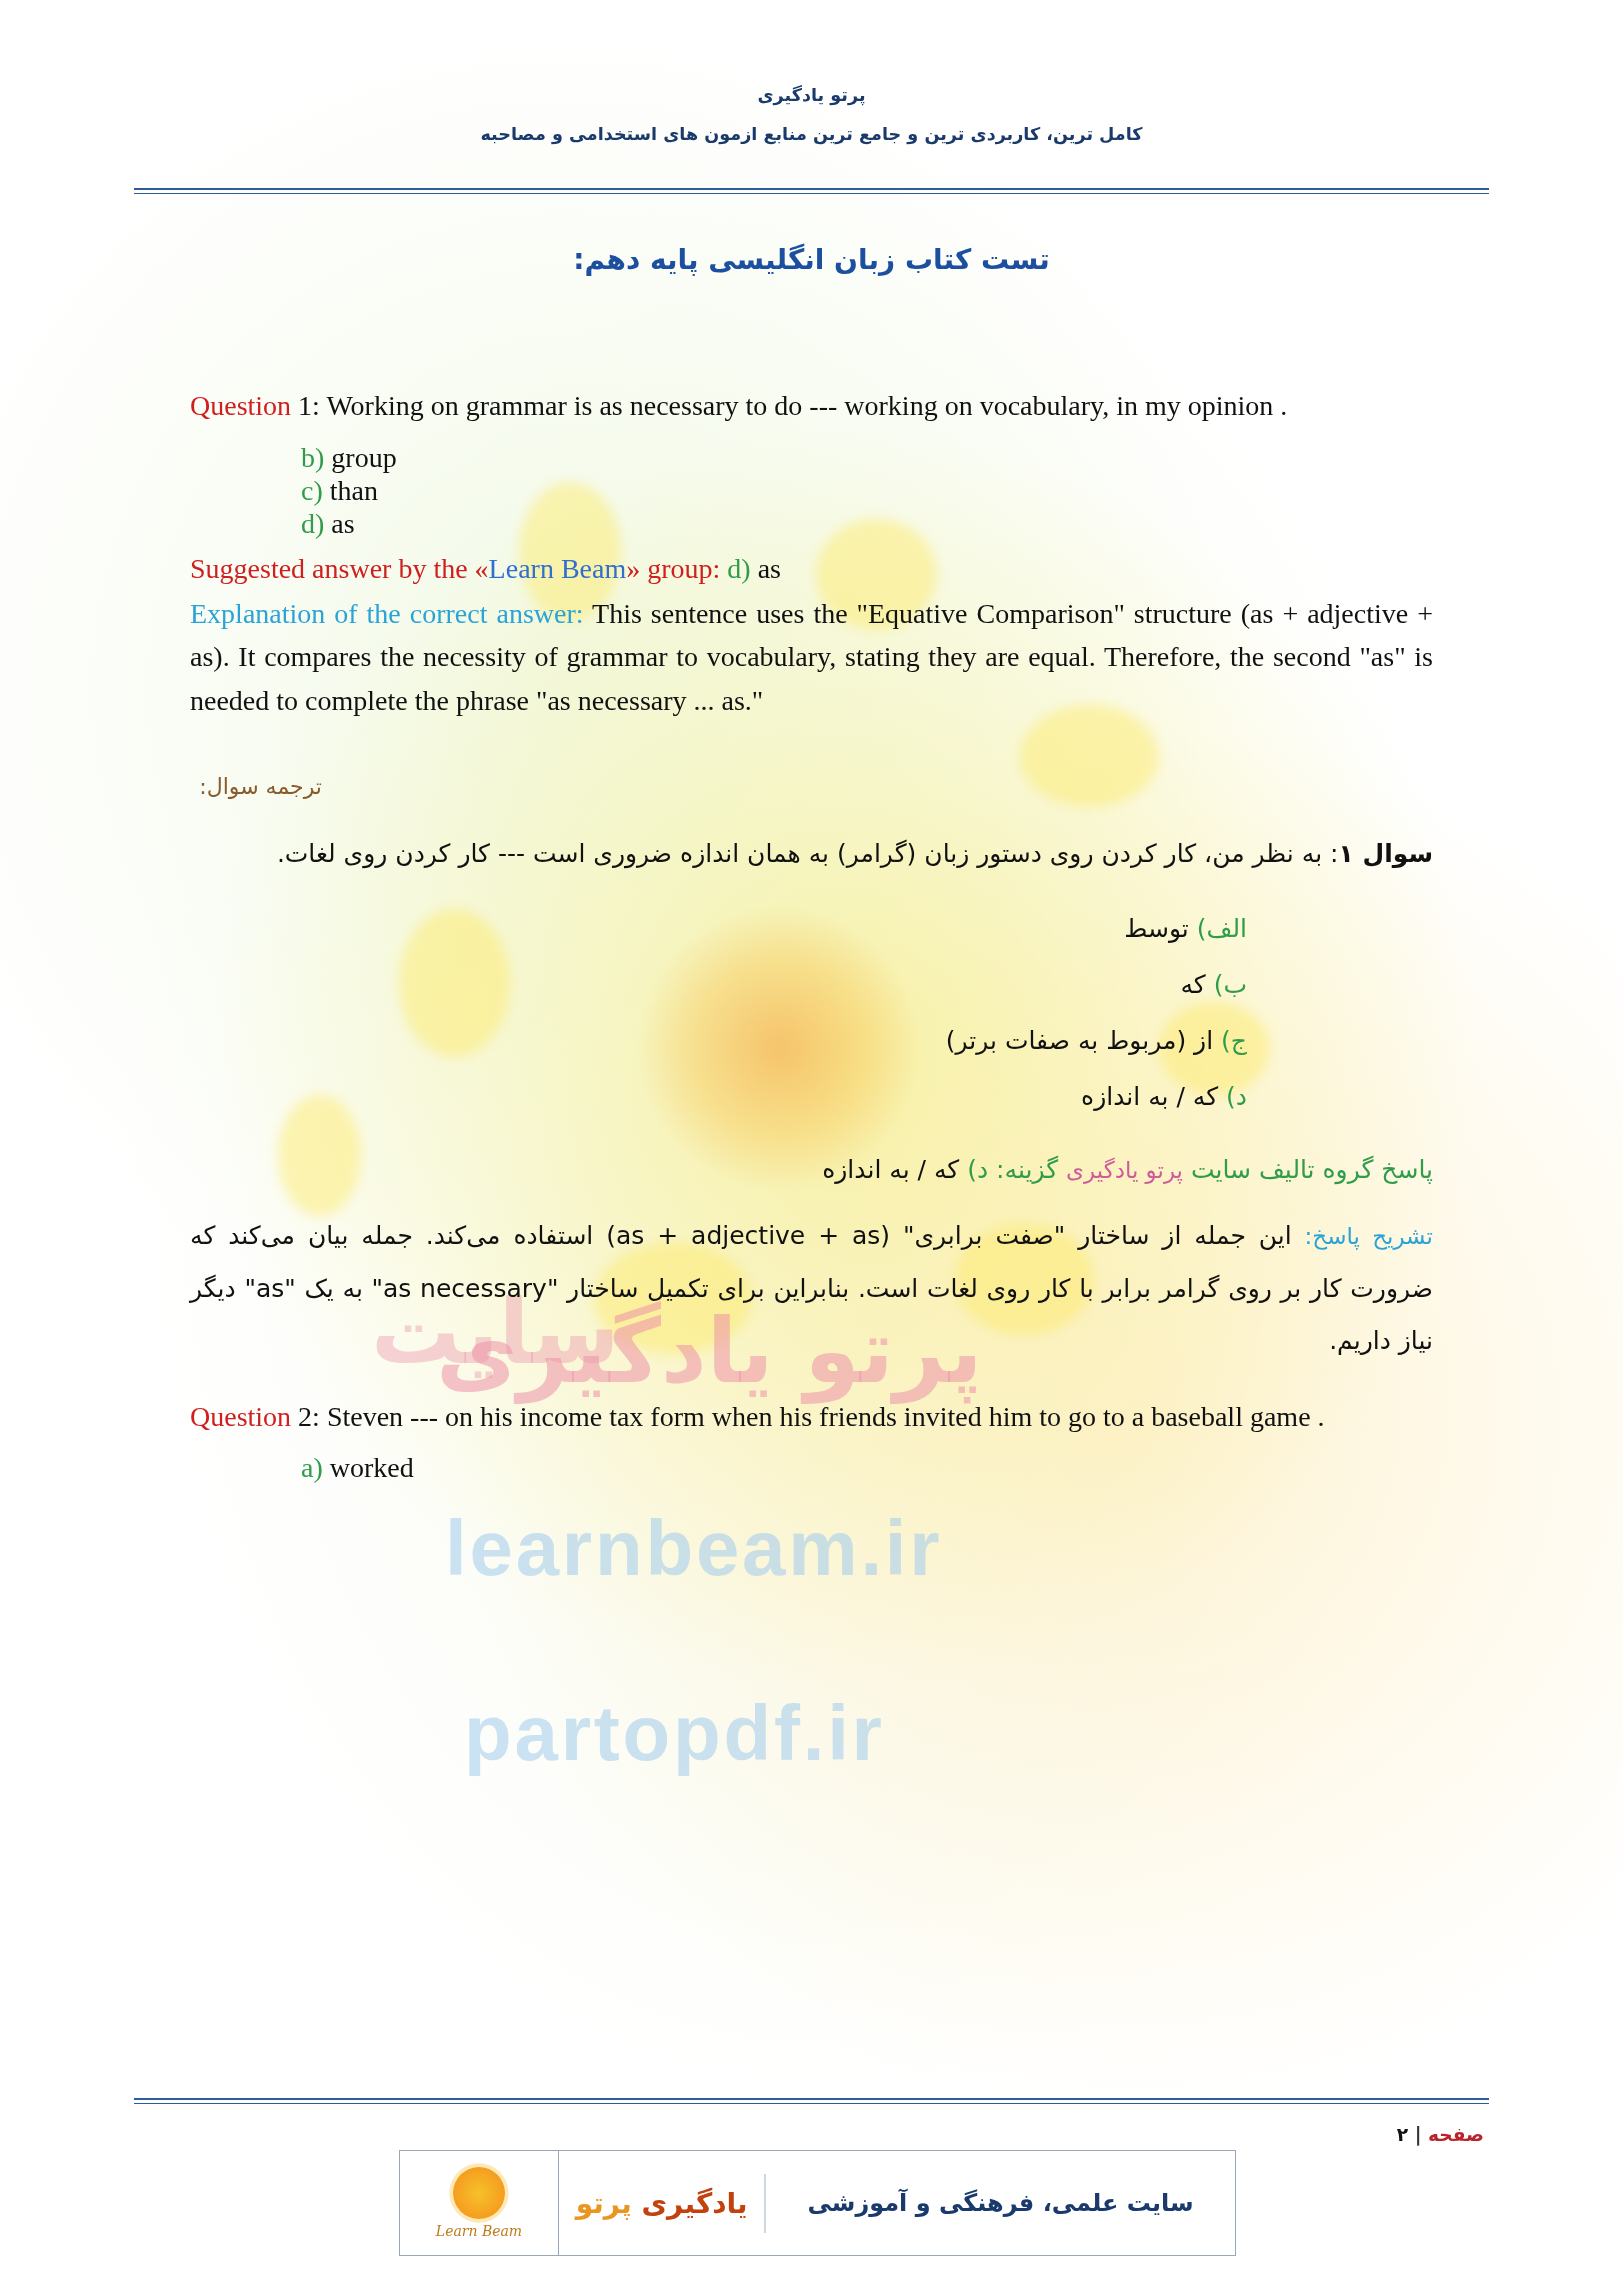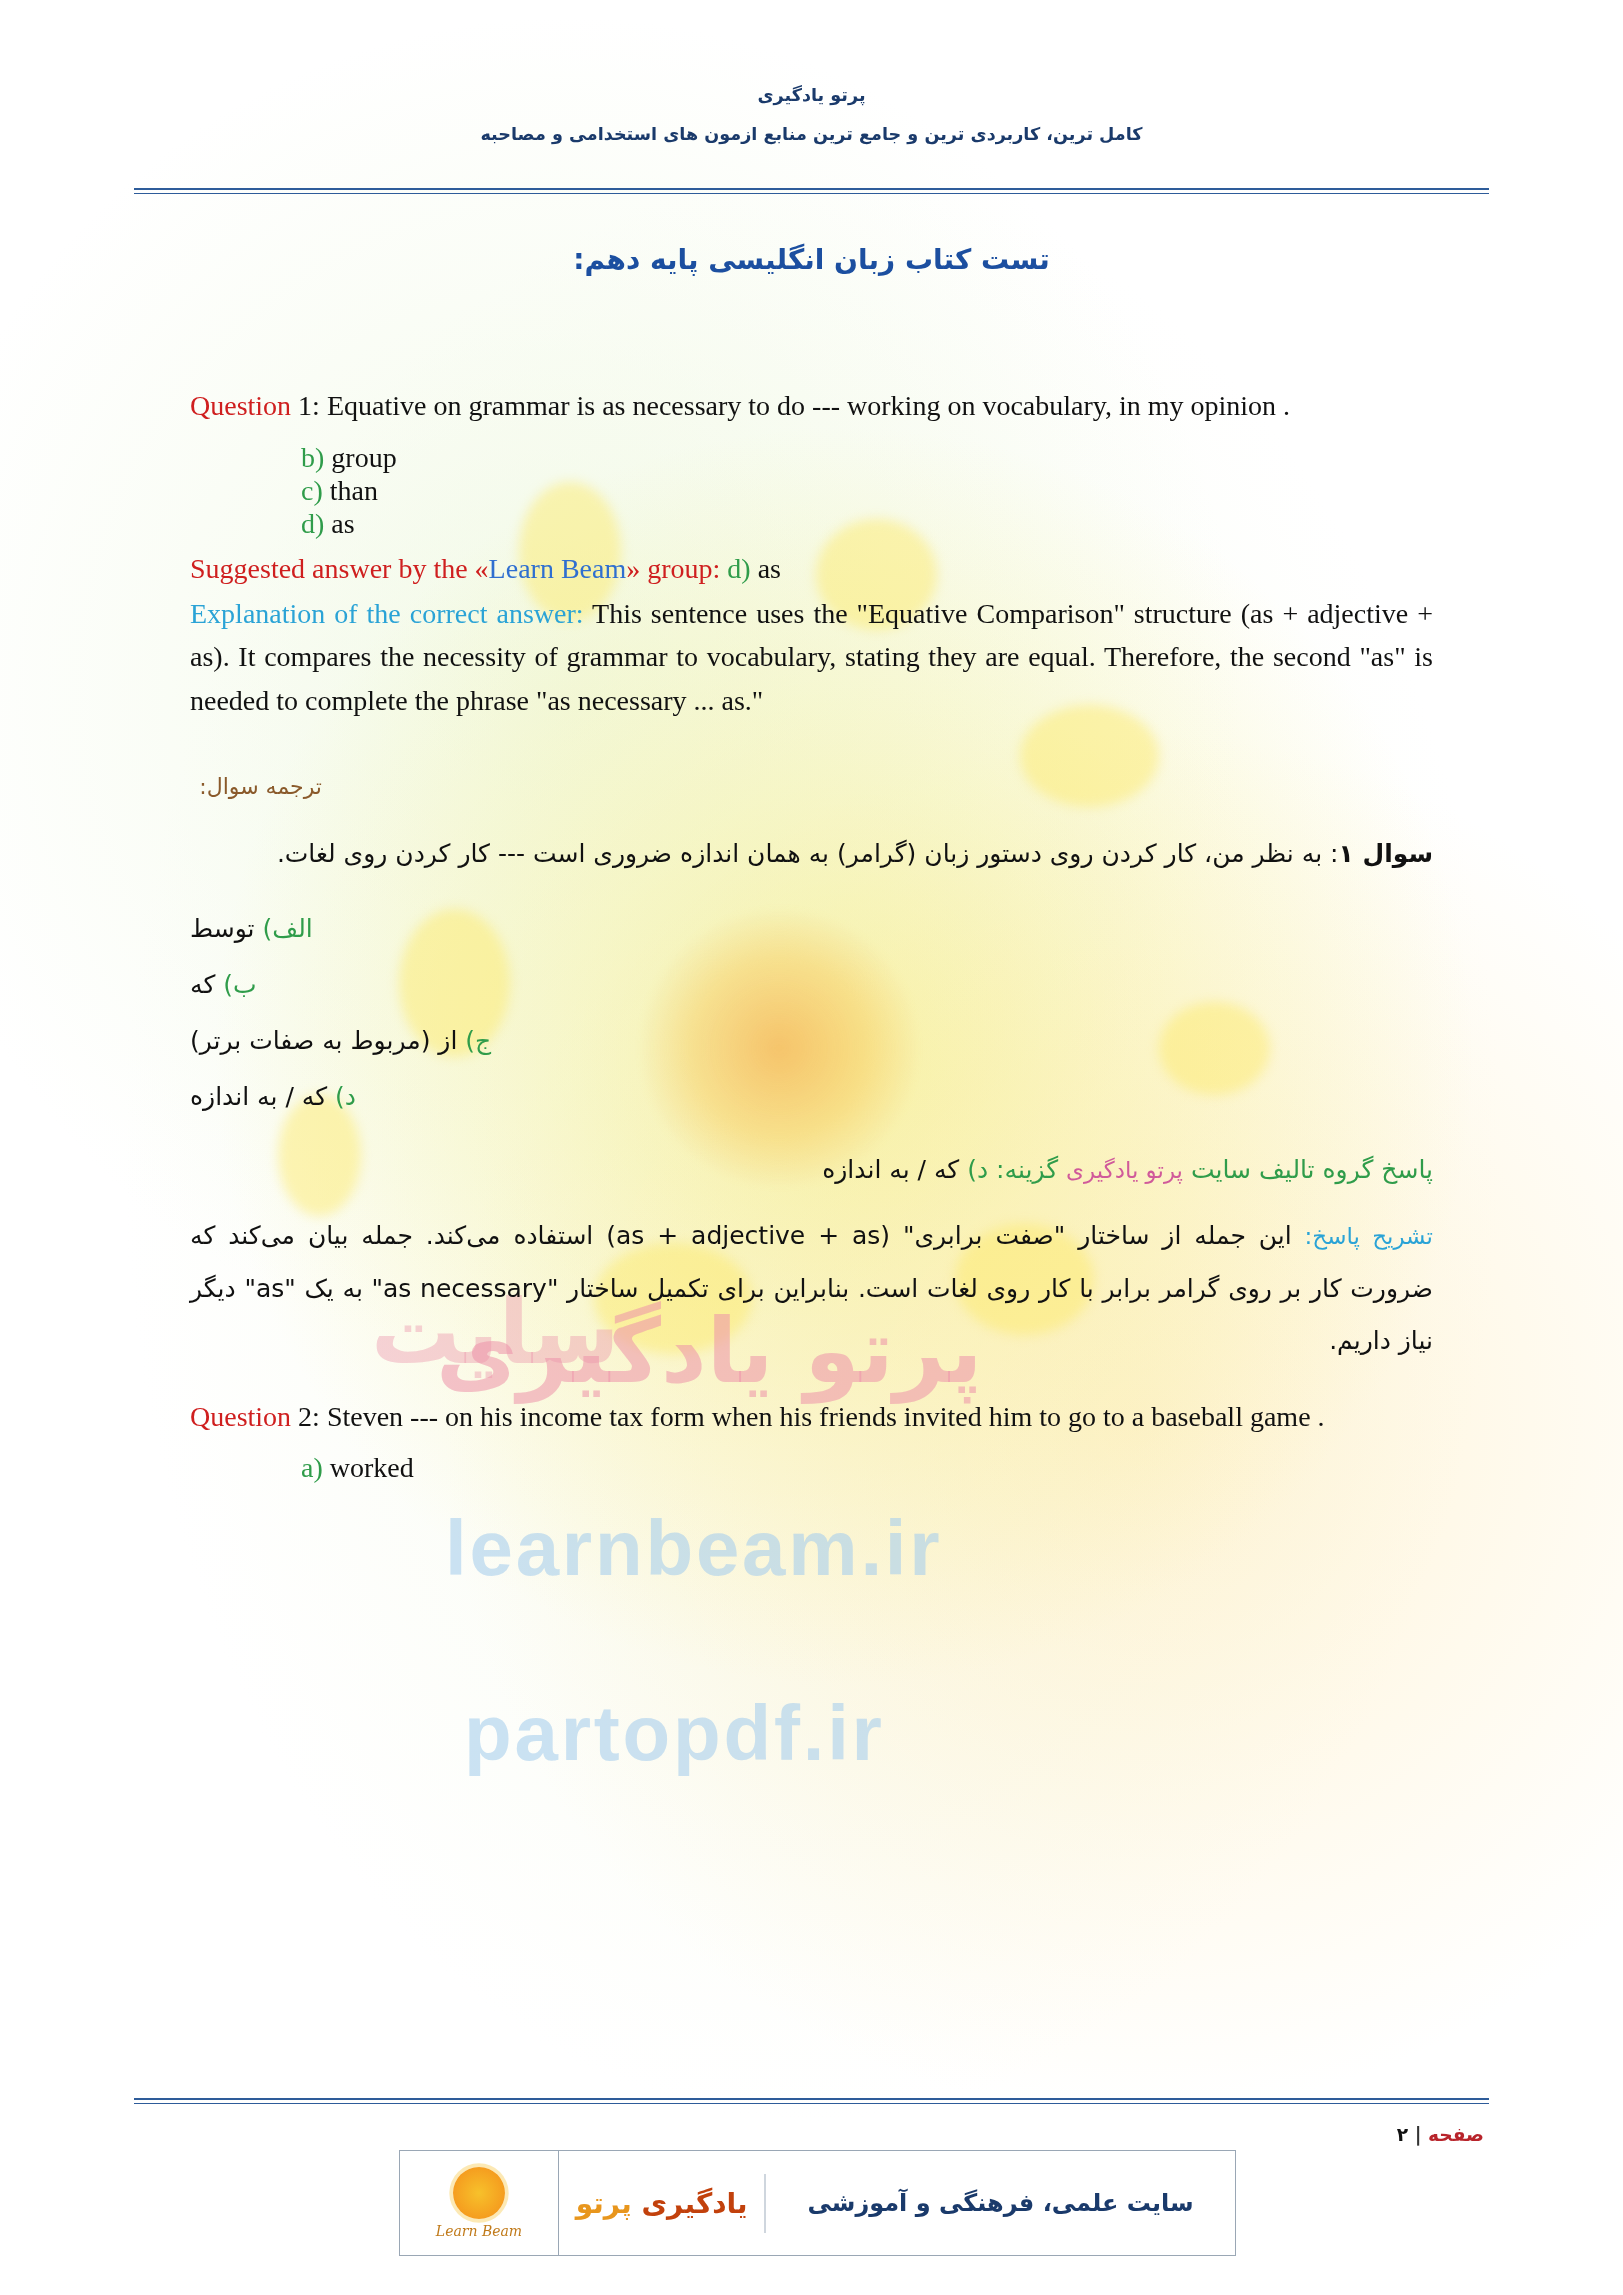--- a/index.html
+++ b/index.html
@@ -214,21 +214,21 @@
   }
   .fa-q b {
     font-weight: bold;
   }
   .fa-opts {
     margin-top: 22px;
   }
   .fa-opt {
     font-size: 25px;
     line-height: 2.25;
-    text-align: left;
+    text-align: right;
     padding-right: 186px;
   }
   .fa-opt .fa-letter { color: #2f9c4a; }
   .fa-answer {
     font-size: 25px;
     margin-top: 20.4px;
     color: #2f9c4a;
     line-height: 1.9;
     text-align: right;
   }
@@ -341,21 +341,21 @@
 <div class="rule-top"></div>
 
 <div class="doc-title">تست کتاب زبان انگلیسی پایه دهم:</div>
 
 <div class="content">
 
   <div>
     <div class="q-line">
       <span class="q-label">Question</span>
       <span>1:</span>
-      <span>Equative on grammar is as necessary to do --- working on vocabulary, in my opinion .</span>
+      <span>Working on grammar is as necessary to do --- working on vocabulary, in my opinion .</span>
     </div>
 
     <div class="opts">
       <div class="opt">
         <span class="ltr">b)</span>
         <span>group</span>
       </div>
       <div class="opt">
         <span class="ltr">c)</span>
         <span>than</span>

